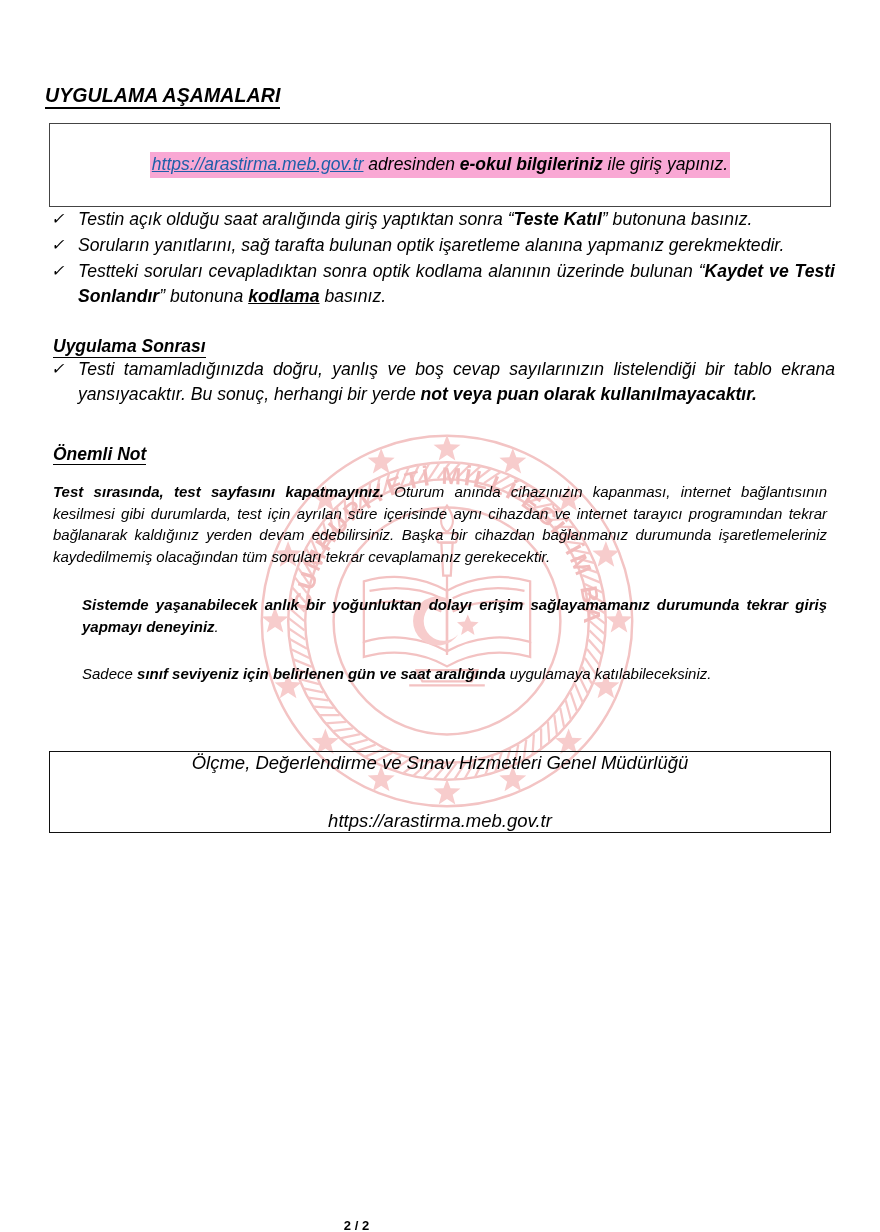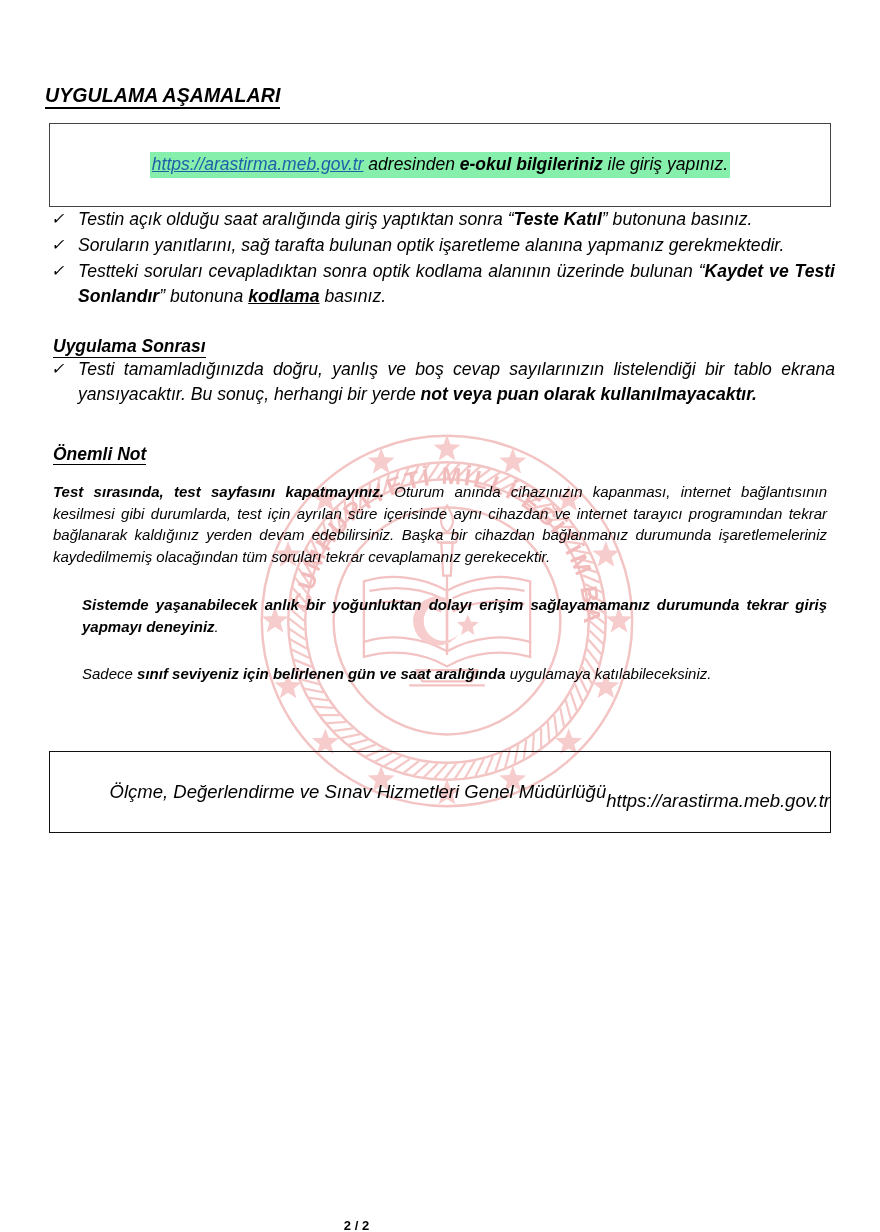--- a/index.html
+++ b/index.html
@@ -53,21 +53,21 @@
   .link-box {
     margin: 16px 4px 0 4px;
     border: 1.4px solid #444;
     height: 84px;
     display: flex;
     align-items: center;
     justify-content: center;
     box-sizing: border-box;
   }
   .link-line {
-    background: #86efac;
+    background: #f9a8d4;
     font-size: 17.5px;
     line-height: 1.35;
     padding: 1px 2px;
     white-space: nowrap;
   }
   .link-line a {
     color: #1f5fa8;
     text-decoration: underline;
   }
   .link-line b { font-weight: bold; }
@@ -132,23 +132,23 @@
   }
   p.body-par b { font-weight: bold; }
   p.par-gap-lg { margin-top: 26px; margin-left: 37px; }
 
   
   .footer-box {
     margin: 66px 4px 0 4px;
     border: 1.6px solid #111;
     height: 82px;
     display: flex;
-    flex-direction: row;
+    flex-direction: column;
     align-items: center;
-    justify-content: flex-end;
+    justify-content: space-between;
     box-sizing: border-box;
   }
   .footer-line-1 {
     font-size: 18.5px;
     line-height: 1.2;
   }
   .footer-line-2 {
     font-size: 18.5px;
     line-height: 1.2;
     margin-top: 17px;

